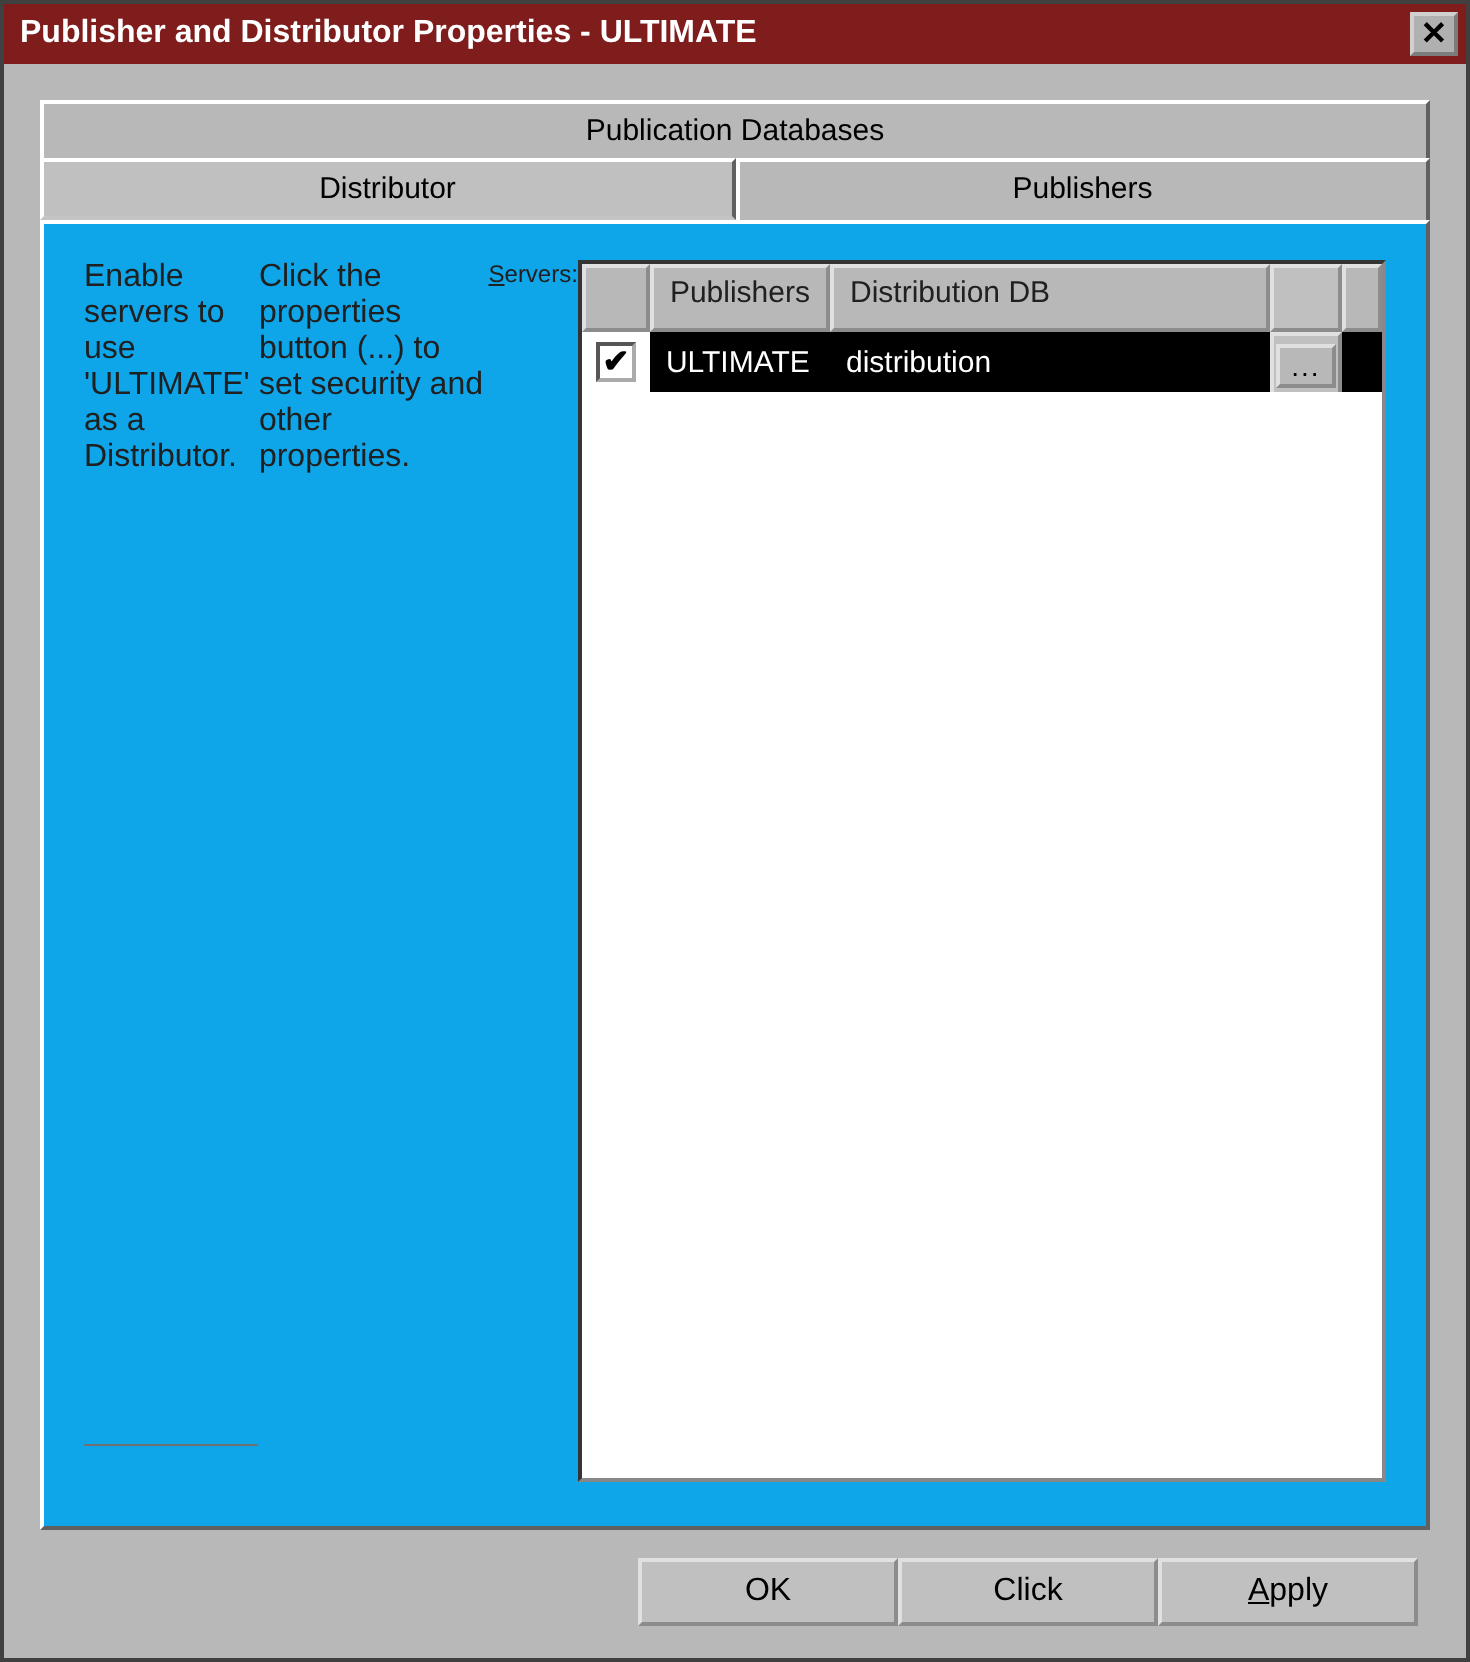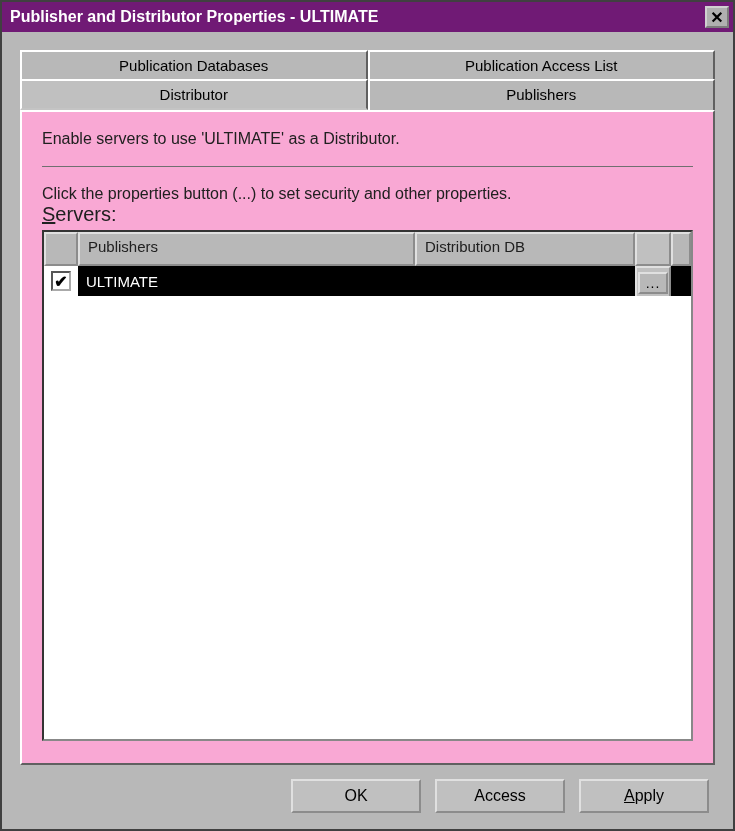--- a/index.html
+++ b/index.html
@@ -13,21 +13,21 @@
   }
   .window {
     width: 735px;
     height: 831px;
     background: #c0c0c0;
     border: 2px solid #404040;
     display: flex;
     flex-direction: column;
   }
   .titlebar {
-    background: #701a75;
+    background: #7f1d1d;
     color: #fff;
     height: 30px;
     display: flex;
     align-items: center;
     padding: 0 4px 0 8px;
     font-weight: bold;
     font-size: 16px;
   }
   .titlebar-text { flex: 1; }
   .close-btn {
@@ -75,39 +75,39 @@
   }
   .tab-row.front { margin-top: 0; border-radius: 15px; }
   .tab-row.front .tab { }
   .tab-row.front .tab.active {
     background: #c0c0c0;
   }
   .tab-body {
     border: 2px solid #fff;
     border-right-color: #606060;
     border-bottom-color: #606060;
-    background: #f9a8d4;
+    background: #0ea5e9;
     padding: 18px 20px 22px 20px;
     flex: 1;
     display: flex;
-    flex-direction: column;
+    flex-direction: row;
   }
   .desc1 {
     font-size: 16px;
     color: #202020;
     margin-bottom: 18px;
     border-bottom: 1px solid #707070;
     padding-bottom: 18px;
   }
   .desc2 {
     font-size: 16px;
     color: #202020;
   }
   .label-servers {
-    font-size: 20px;
+    font-size: 12px;
     color: #202020;
     margin-bottom: 4px;
   }
   .label-servers .ul { text-decoration: underline; }
   .grid {
     flex: 1;
     border: 2px inset #888;
     background: #fff;
     display: flex;
     flex-direction: column;
@@ -156,21 +156,20 @@
   .gc.btn .dots {
     width: 30px; height: 22px; background:#b8b8b8; border:2px outset #e0e0e0;
     display:flex; align-items:center; justify-content:center;
     color:#000; font-size:14px; letter-spacing:1px;
   }
   .gc.spc { width: 20px; background:#000; }
   .grid-body-blank { flex:1; background:#fff; }
   .button-row {
     display:flex;
     justify-content:flex-end;
-    gap: 14px;
     padding: 14px 6px 6px 6px;
   }
   .btn {
     width: 130px;
     height: 34px;
     background: #c0c0c0;
     border: 2px outset #e0e0e0;
     font-size: 16px;
     color: #000;
     display:flex; align-items:center; justify-content:center;
@@ -187,21 +186,20 @@
     <span class="titlebar-text">Publisher and Distributor Properties - ULTIMATE</span>
     <div class="close-btn">
       <span>✕</span>
     </div>
   </div>
 
   <div class="client">
     <div class="tabs-area">
       <div class="tab-row back">
         <div class="tab">Publication Databases</div>
-        <div class="tab">Publication Access List</div>
       </div>
       <div class="tab-row front">
         <div class="tab active">Distributor</div>
         <div class="tab">Publishers</div>
       </div>
     </div>
 
     <div class="tab-body">
       <div class="desc1">Enable servers to use 'ULTIMATE' as a Distributor.</div>
       <div class="desc2">Click the properties button (...) to set security and other properties.</div>
@@ -215,33 +213,34 @@
           <div class="gh pub">Publishers</div>
           <div class="gh db">Distribution DB</div>
           <div class="gh btn"></div>
           <div class="gh spc"></div>
         </div>
         <div class="grid-row">
           <div class="gc chk">
             <div class="box">✔</div>
           </div>
           <div class="gc pub">ULTIMATE</div>
+          <div class="gc db">distribution</div>
           <div class="gc btn">
             <div class="dots">
               <span>...</span>
             </div>
           </div>
           <div class="gc spc"></div>
         </div>
         <div class="grid-body-blank"></div>
       </div>
     </div>
 
     <div class="button-row">
       <div class="btn">OK</div>
-      <div class="btn">Access</div>
+      <div class="btn">Click</div>
       <div class="btn">
         <span class="ul">A</span>
           <span>pply</span>
       </div>
     </div>
   </div>
 </div>
 
 </body></html>

